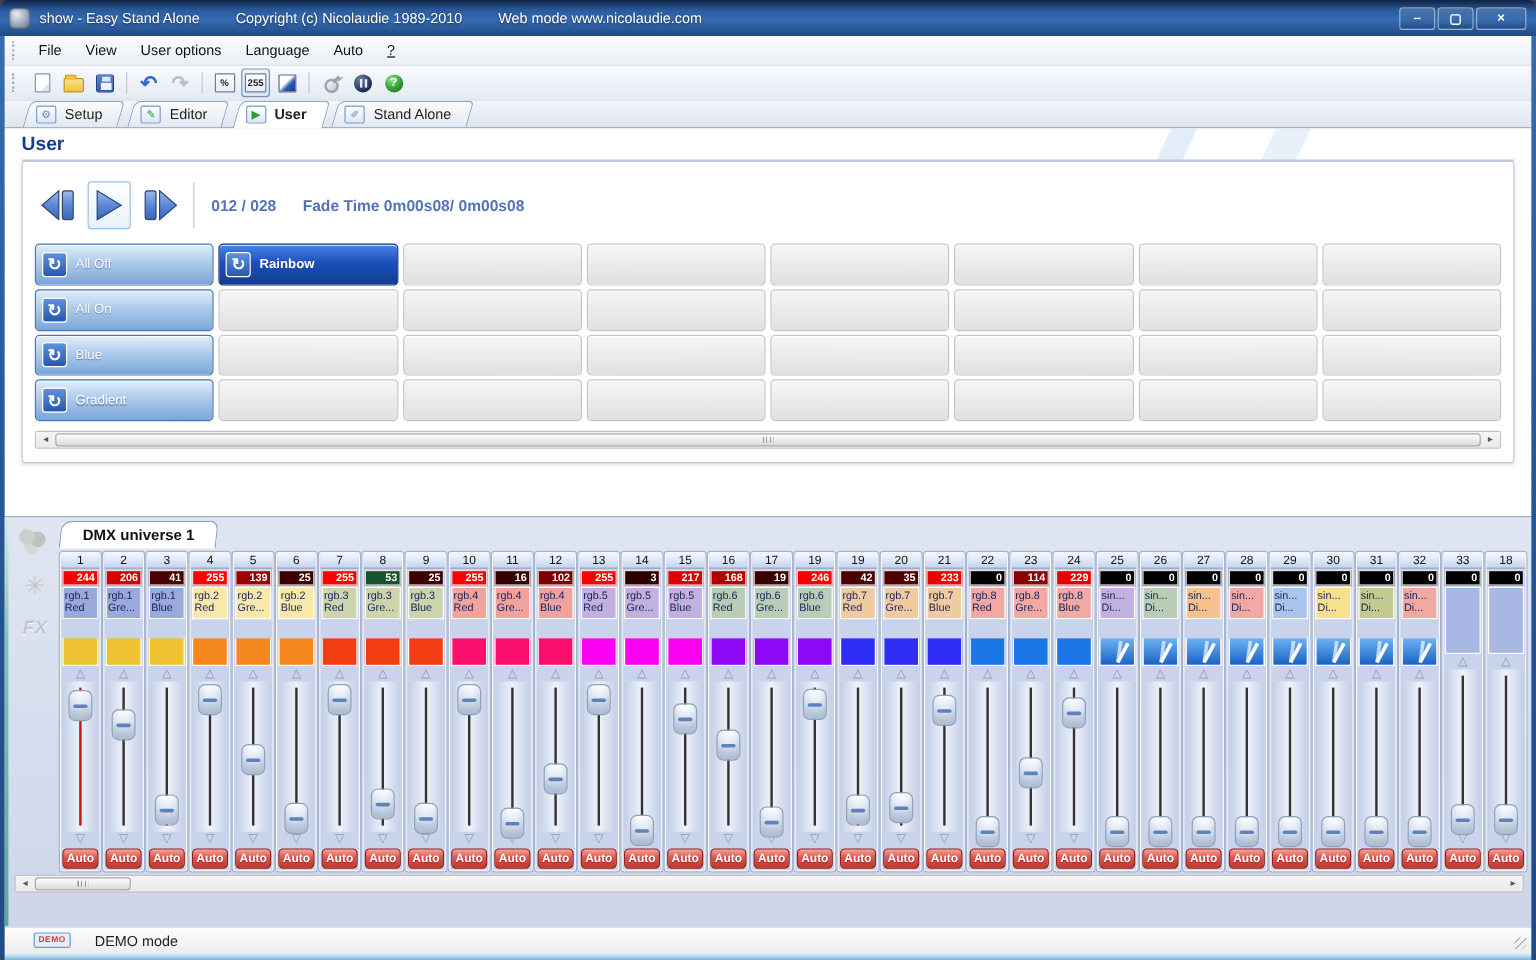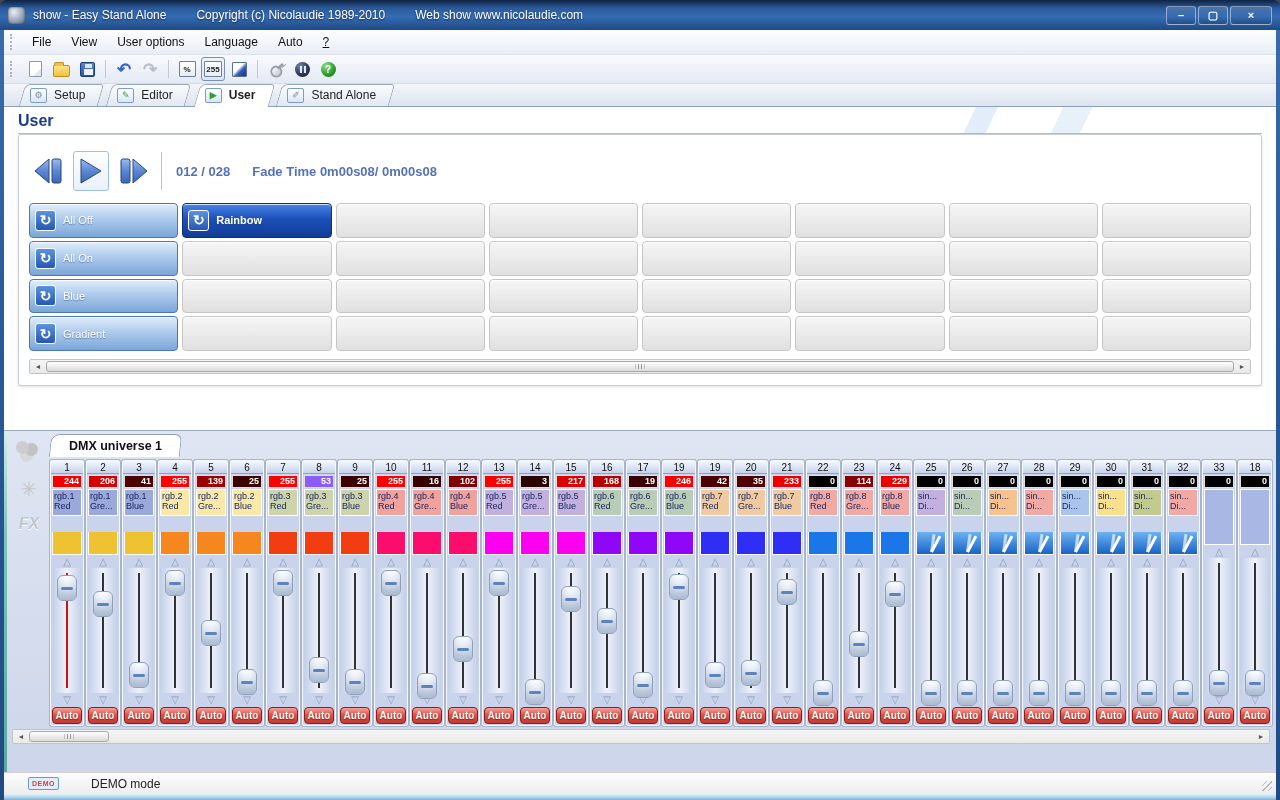--- a/index.html
+++ b/index.html
@@ -141,42 +141,42 @@
     background:linear-gradient(#ffffff,#e4ecf6 40%,#c8d4e6);border:1px solid #8fa0ba;box-shadow:inset 0 -7px 8px rgba(120,140,170,.35)}
   .ch-slider .thumb::after{content:"";position:absolute;left:3px;right:3px;top:11px;height:3px;background:#5e82bc;border-radius:2px}
   .ch-auto{height:17px;margin:1px 1px 1px;background:linear-gradient(#f6a29a,#e05248 45%,#c23a30);
     border:1px solid #8c1f18;border-radius:4px;color:#fff;font-size:10px;font-weight:bold;text-align:center;
     line-height:15px;text-shadow:0 1px 1px rgba(90,10,10,.6)}
   .fader-scroll{margin:3px 6px 0 8px}
   .fader-scroll .scroll-thumb{width:80px}
   .fader-scroll .spacer{flex:1}
 
   
-  .statusbar{height:22px;flex:0 0 auto;display:flex;align-items:center;gap:32px;background:linear-gradient(#fdfdfd,#ededed);
+  .statusbar{height:22px;flex:0 0 auto;display:flex;align-items:center;gap:20px;background:linear-gradient(#fdfdfd,#ededed);
     border-top:1px solid #cfcfcf;padding-left:24px;position:relative}
   .demo-badge{border:1px solid #6a9ad0;background:#e4eefb;color:#d04040;font-size:7px;font-weight:bold;
     padding:2px 3px;border-radius:2px;letter-spacing:.5px}
   .status-text{font-size:12px;color:#222}
   .statusbar::after{content:"";position:absolute;right:4px;bottom:3px;width:10px;height:10px;
     background:repeating-linear-gradient(135deg,transparent 0 3px,#b8b8b8 3px 4px)}
   .bottom-glass{height:6px;flex:0 0 auto;background:linear-gradient(#e2f3fb,#a8d0e8 60%,#7fb0d8)}
 
   svg{display:block}
 </style>
 </head>
 <body>
 
 <div class="window">
 
   <div class="titlebar">
     <span class="app-icon"></span>
     <span class="title-text">
       <span>show - Easy Stand Alone</span>
       <span>Copyright (c) Nicolaudie 1989-2010</span>
-      <span>Web show www.nicolaudie.com</span>
+      <span>Web mode www.nicolaudie.com</span>
     </span>
     <span class="win-controls">
       <span class="win-btn">–</span>
       <span class="win-btn">▢</span>
       <span class="win-btn close">×</span>
     </span>
   </div>
 
   <div class="frame">
 
@@ -447,21 +447,21 @@
     <div class="ch-up">△</div>
     <div class="ch-slider">
       <span class="track" style="background:#333"></span>
       <span class="thumb" style="top:2px"></span>
     </div>
     <div class="ch-dn">▽</div>
     <div class="ch-auto">Auto</div>
           </div>
           <div class="chcard">
     <div class="ch-num">8</div>
-    <div class="ch-val" style="background:#8b5cf6">53</div>
+    <div class="ch-val" style="background:#14532d">53</div>
     <div class="ch-name" style="background:#cdd3ab">rgb.3<br>Gre...</div>
             <div class="ch-swatch" style="background:#f23c12"></div>
     <div class="ch-up">△</div>
     <div class="ch-slider">
       <span class="track" style="background:#333"></span>
       <span class="thumb" style="top:89px"></span>
     </div>
     <div class="ch-dn">▽</div>
     <div class="ch-auto">Auto</div>
           </div>

